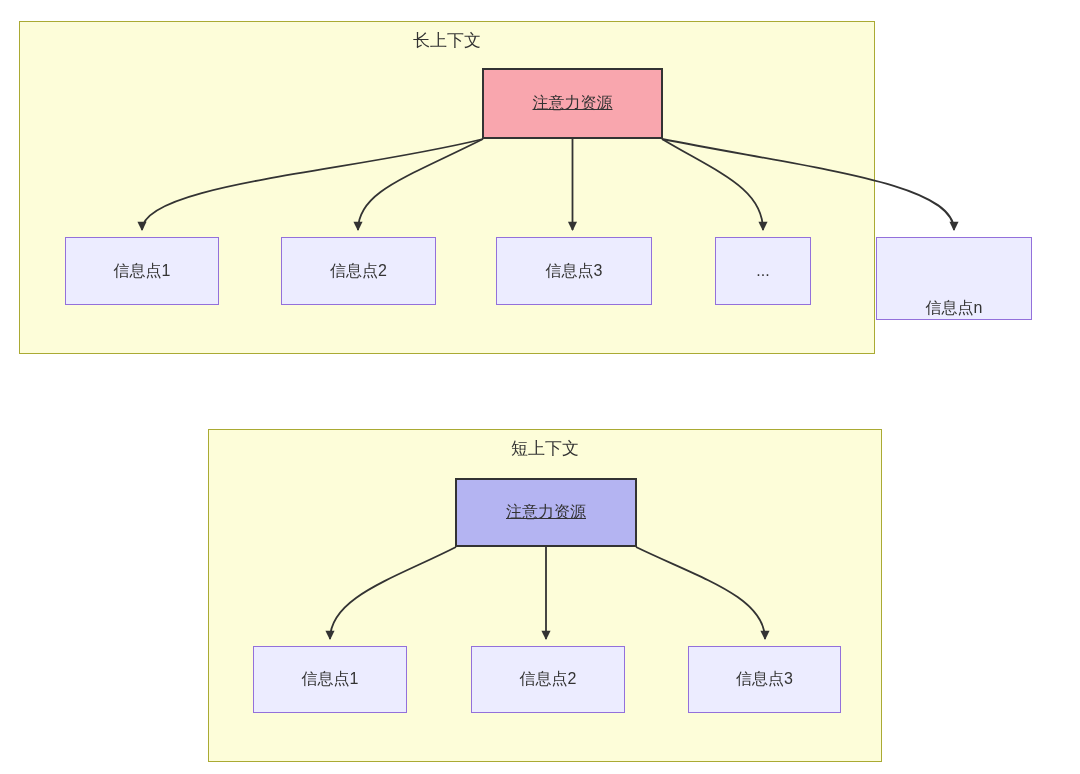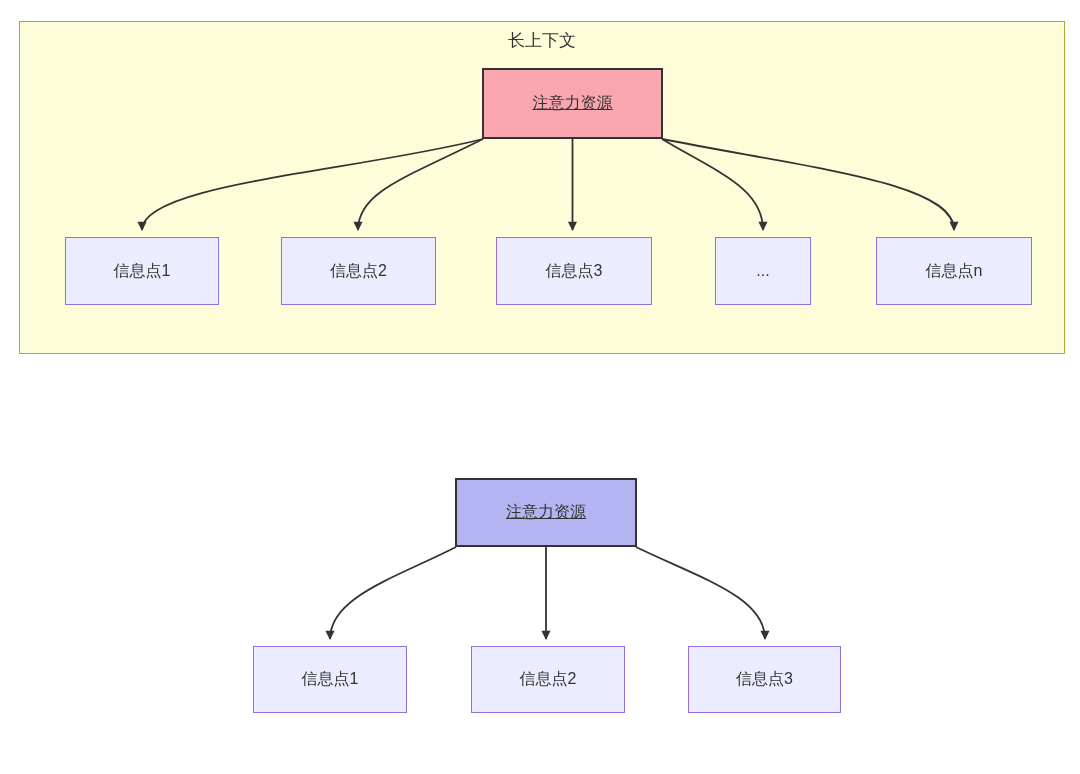--- a/index.html
+++ b/index.html
@@ -15,21 +15,21 @@
   }
   html,body{margin:0;padding:0;overflow:hidden;background:#ffffff;}
   .canvas{
     position:relative;width:1080px;height:774px;background:#ffffff;
     font-family:"Liberation Sans","DejaVu Sans",sans-serif;color:var(--text);
   }
   .group{
     position:absolute;background:var(--container-fill);
     border:1px solid var(--container-border);box-sizing:border-box;z-index:0;
   }
-  .group-long{left:19px;top:21px;width:1046px;height:333px;}
+  .group-long{left:19px;top:21px;width:856px;height:333px;}
   .group-short{left:208px;top:429px;width:674px;height:333px;}
   .group-title{
     position:absolute;left:0;top:7px;width:100%;text-align:center;
     font-size:17px;color:var(--text);
   }
   .edges{position:absolute;left:0;top:0;z-index:1;}
   .edge{fill:none;stroke:var(--edge);stroke-width:1.8px;}
   .arrow-head{fill:var(--edge);stroke:none;}
   .node{
     position:absolute;display:flex;align-items:center;justify-content:center;
@@ -39,36 +39,39 @@
   .attention{
     background:var(--attention-long-fill);border:2px solid var(--attention-border);text-decoration:underline;
   }
   .attention.short{background:var(--attention-short-fill);}
   
   .att-long{left:482px;top:68px;width:181px;height:71px;}
   .ln1{left:65px;top:237px;width:154px;height:68px;}
   .ln2{left:281px;top:237px;width:155px;height:68px;}
   .ln3{left:496px;top:237px;width:156px;height:68px;}
   .ln4{left:715px;top:237px;width:96px;height:68px;}
-  .ln5{left:876px;top:237px;width:156px;height:68px;}
+  .ln5{left:876px;top:237px;width:156px;height:83px;align-items:flex-end;}
   
   .att-short{left:455px;top:478px;width:182px;height:69px;}
   .sn1{left:253px;top:646px;width:154px;height:67px;}
   .sn2{left:471px;top:646px;width:154px;height:67px;}
   .sn3{left:688px;top:646px;width:153px;height:67px;}
 </style>
 </head>
 <body>
 
 <div class="canvas">
 
   <section class="group group-long">
     <div class="group-title">长上下文</div>
   </section>
 
+  <section class="group group-short">
+    <div class="group-title">短上下文</div>
+  </section>
 
   <svg class="edges" width="1080" height="774" viewBox="0 0 1080 774">
     <defs>
       <marker id="arrow" viewBox="0 0 12 12" refX="10" refY="6" markerWidth="11" markerHeight="11" orient="auto" markerUnits="userSpaceOnUse">
         <path class="arrow-head" d="M1,1 L11,6 L1,11 Z"></path>
       </marker>
     </defs>
 
     <path class="edge" marker-end="url(#arrow)" d="M483,139 C350,172 142,184 142,230"></path>
     <path class="edge" marker-end="url(#arrow)" d="M483,139 C405,178 358,192 358,230"></path>

